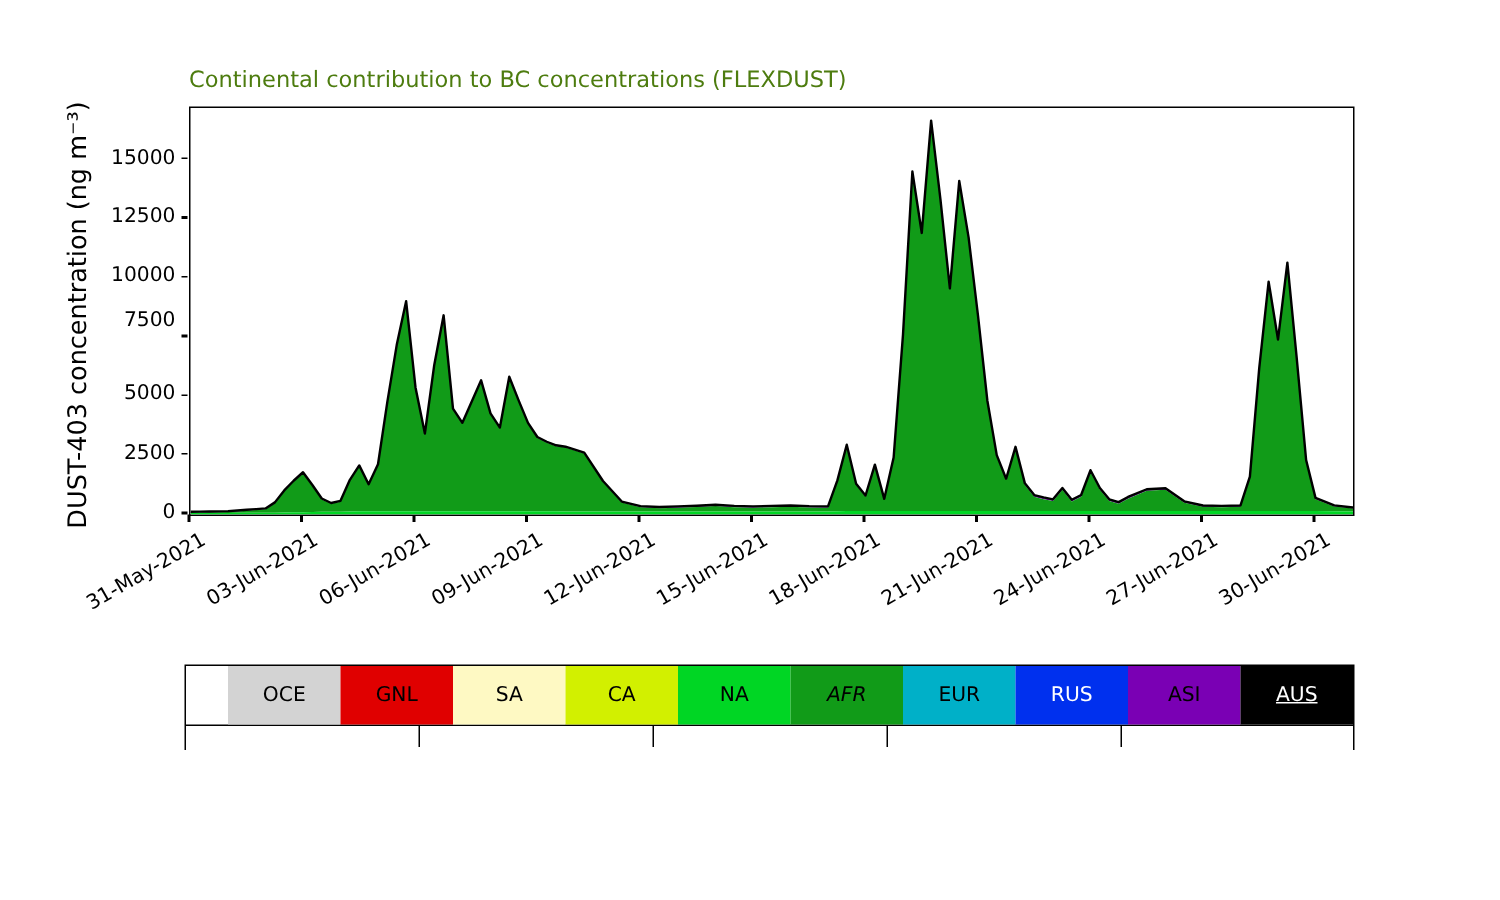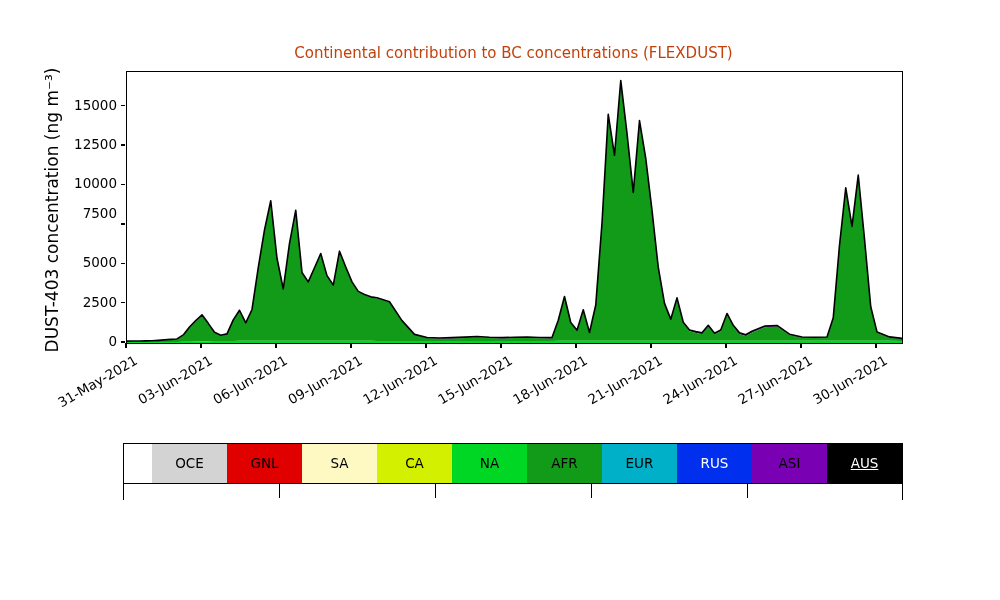--- a/index.html
+++ b/index.html
@@ -19,23 +19,23 @@
     position: absolute;
     left: 0; top: 0;
     width: 1000px;
     height: 600px;
   }
   .chart-title {
     position: absolute;
     left: 126px;
     top: 44px;
     width: 775px;
-    text-align: center;
+    text-align: left;
     font-size: 15px;
-    color: #c2410c;
+    color: #4d7c0f;
     white-space: nowrap;
   }
   .ylabel {
     position: absolute;
     left: -118px;
     top: 200px;
     width: 340px;
     text-align: center;
     font-size: 17px;
     transform: rotate(-90deg);
@@ -196,21 +196,21 @@
       </div>
       <div class="legend-cell" style="background: #fef9c3; color: rgb(0, 0, 0);">
         <span>SA</span>
       </div>
       <div class="legend-cell" style="background: rgb(210, 240, 0); color: rgb(0, 0, 0);">
         <span>CA</span>
       </div>
       <div class="legend-cell" style="background: rgb(0, 214, 36); color: rgb(0, 0, 0);">
         <span>NA</span>
       </div>
-      <div class="legend-cell" style="background: rgb(17, 155, 24); color: rgb(0, 0, 0);">
+      <div class="legend-cell" style="background: rgb(17, 155, 24); color: rgb(0, 0, 0); font-style: italic;">
         <span>AFR</span>
       </div>
       <div class="legend-cell" style="background: rgb(0, 176, 200); color: rgb(0, 0, 0);">
         <span>EUR</span>
       </div>
       <div class="legend-cell" style="background: rgb(0, 48, 238); color: #ffffff;">
         <span>RUS</span>
       </div>
       <div class="legend-cell" style="background: rgb(122, 0, 180); color: rgb(0, 0, 0);">
         <span>ASI</span>

